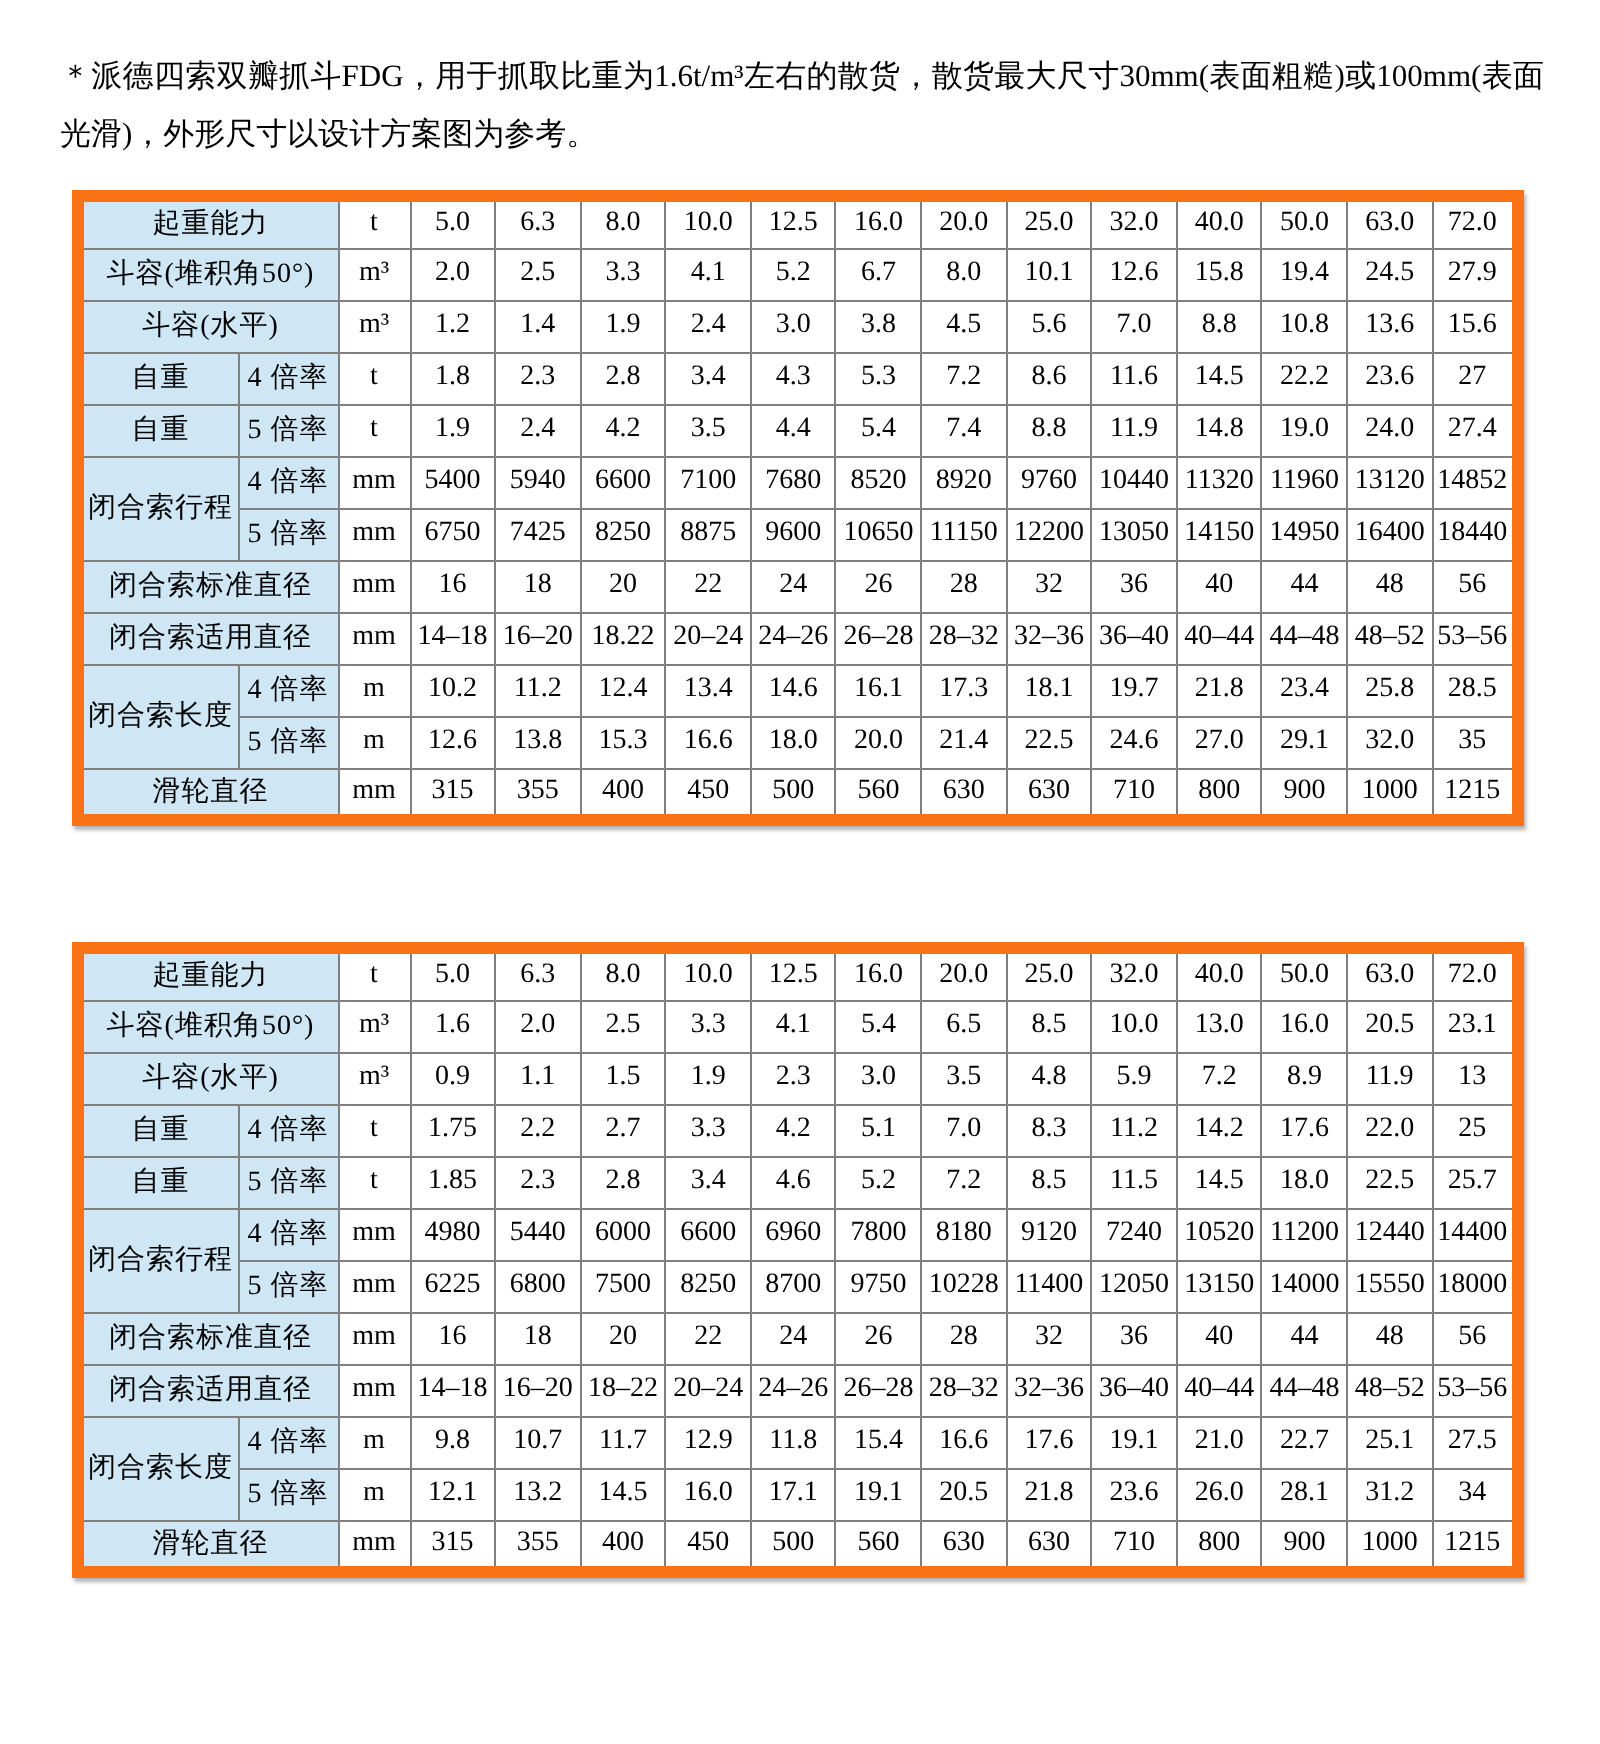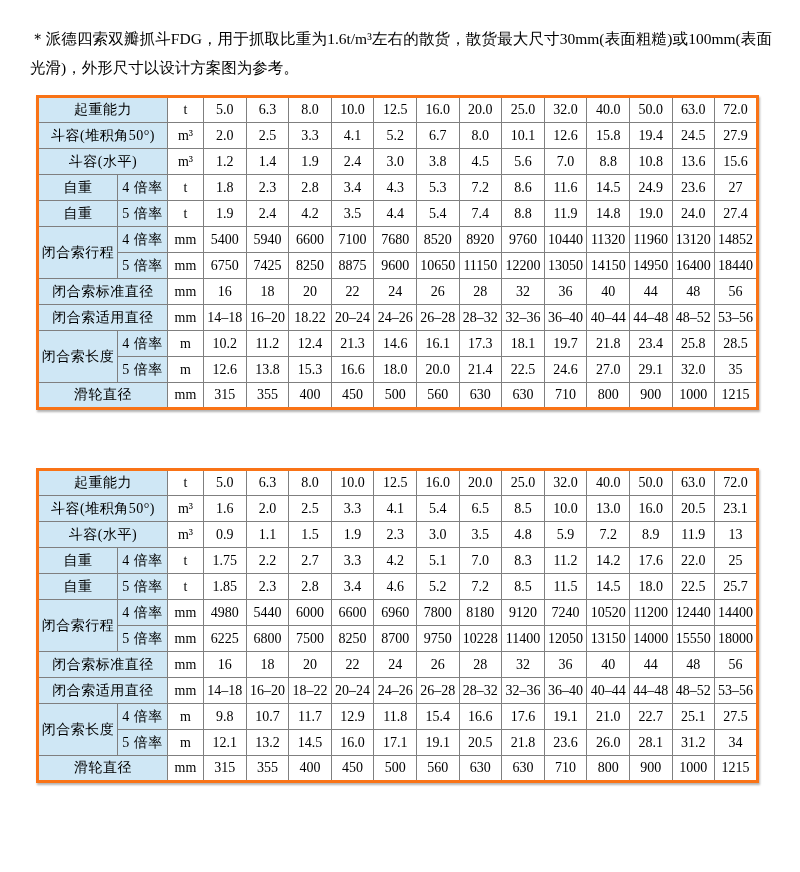--- a/index.html
+++ b/index.html
@@ -23,21 +23,21 @@
     line-height:29px;
     margin:0 0 13px 0;
     text-align:justify;
   }
   table.spec{
     border-collapse:collapse;
     table-layout:fixed;
     width:720px;
     margin-left:6px;
     box-shadow:1px 2px 2px rgba(0,0,0,0.30);
-    border:3px solid #f97316;
+    border:6px solid #f97316;
   }
   table.spec td{
     border:1px solid var(--border);
     height:26px;
     padding:0 1px;
     text-align:center;
     vertical-align:middle;
     font-size:14px;
     white-space:nowrap;
     overflow:hidden;
@@ -135,21 +135,21 @@
             <td class="val">1.8</td>
             <td class="val">2.3</td>
             <td class="val">2.8</td>
             <td class="val">3.4</td>
             <td class="val">4.3</td>
             <td class="val">5.3</td>
             <td class="val">7.2</td>
             <td class="val">8.6</td>
             <td class="val">11.6</td>
             <td class="val">14.5</td>
-            <td class="val">24.9</td>
+            <td class="val">22.2</td>
             <td class="val">23.6</td>
             <td class="val">27</td>
           </tr>
           <tr>
             <td class="lbl">自重</td>
             <td class="lbl sub">5 倍率</td>
             <td class="unit">t</td>
             <td class="val">1.9</td>
             <td class="val">2.4</td>
             <td class="val">4.2</td>
@@ -233,21 +233,21 @@
             <td class="val">48–52</td>
             <td class="val">53–56</td>
           </tr>
           <tr>
             <td class="lbl" rowspan="2">闭合索长度</td>
             <td class="lbl sub">4 倍率</td>
             <td class="unit">m</td>
             <td class="val">10.2</td>
             <td class="val">11.2</td>
             <td class="val">12.4</td>
-            <td class="val">21.3</td>
+            <td class="val">13.4</td>
             <td class="val">14.6</td>
             <td class="val">16.1</td>
             <td class="val">17.3</td>
             <td class="val">18.1</td>
             <td class="val">19.7</td>
             <td class="val">21.8</td>
             <td class="val">23.4</td>
             <td class="val">25.8</td>
             <td class="val">28.5</td>
           </tr>

